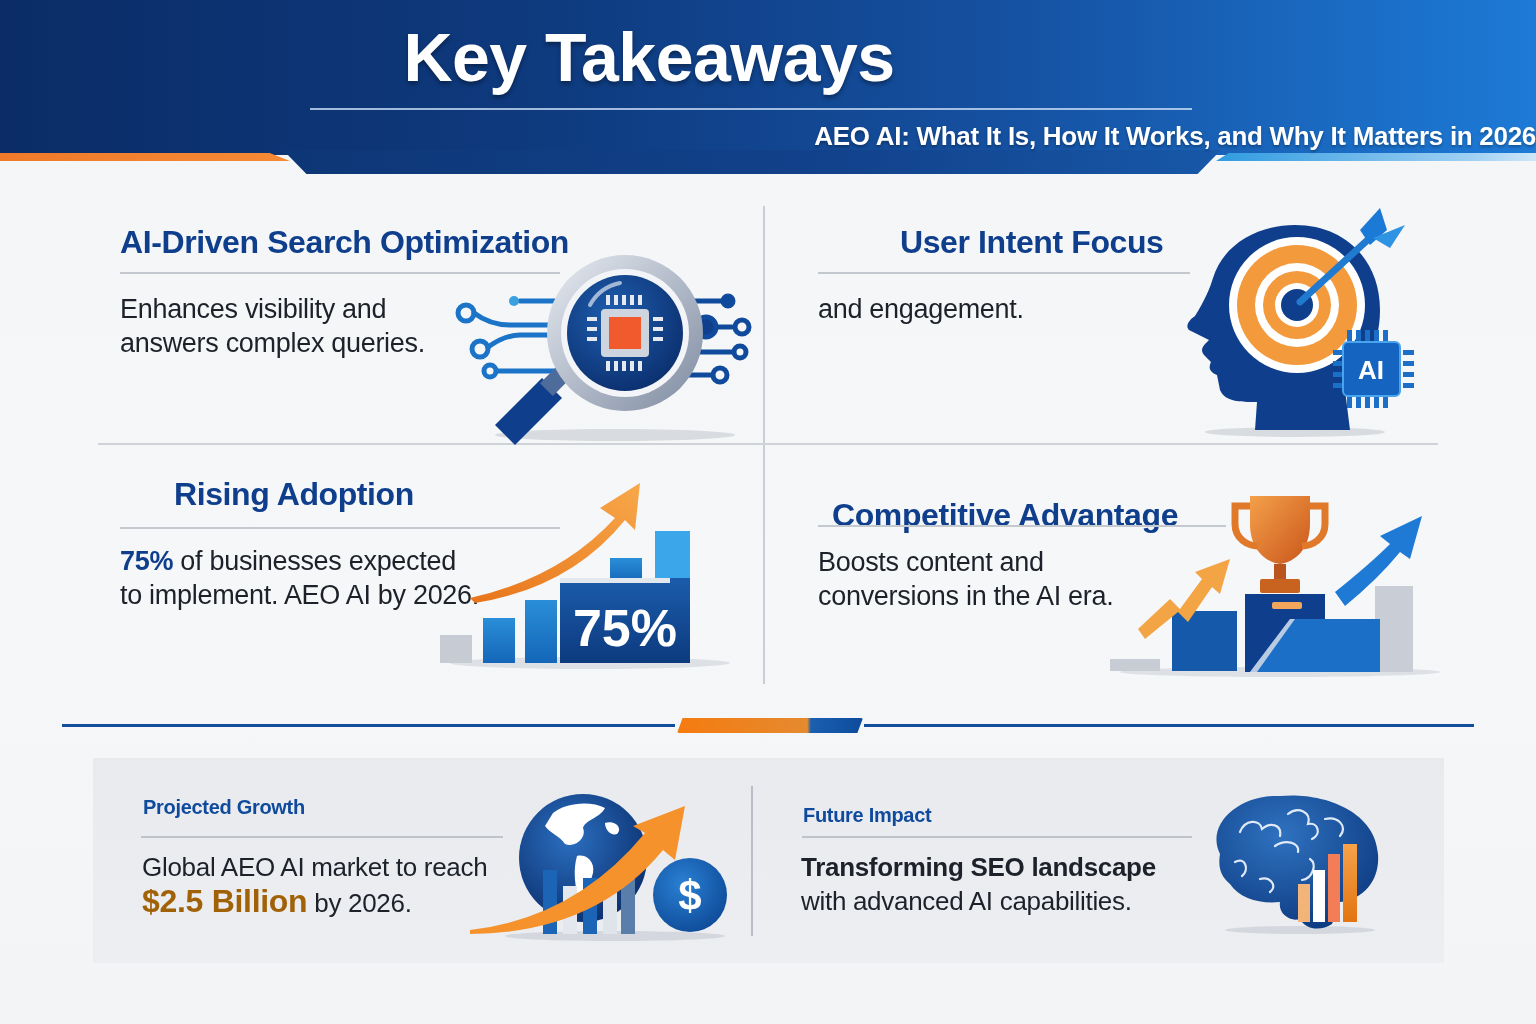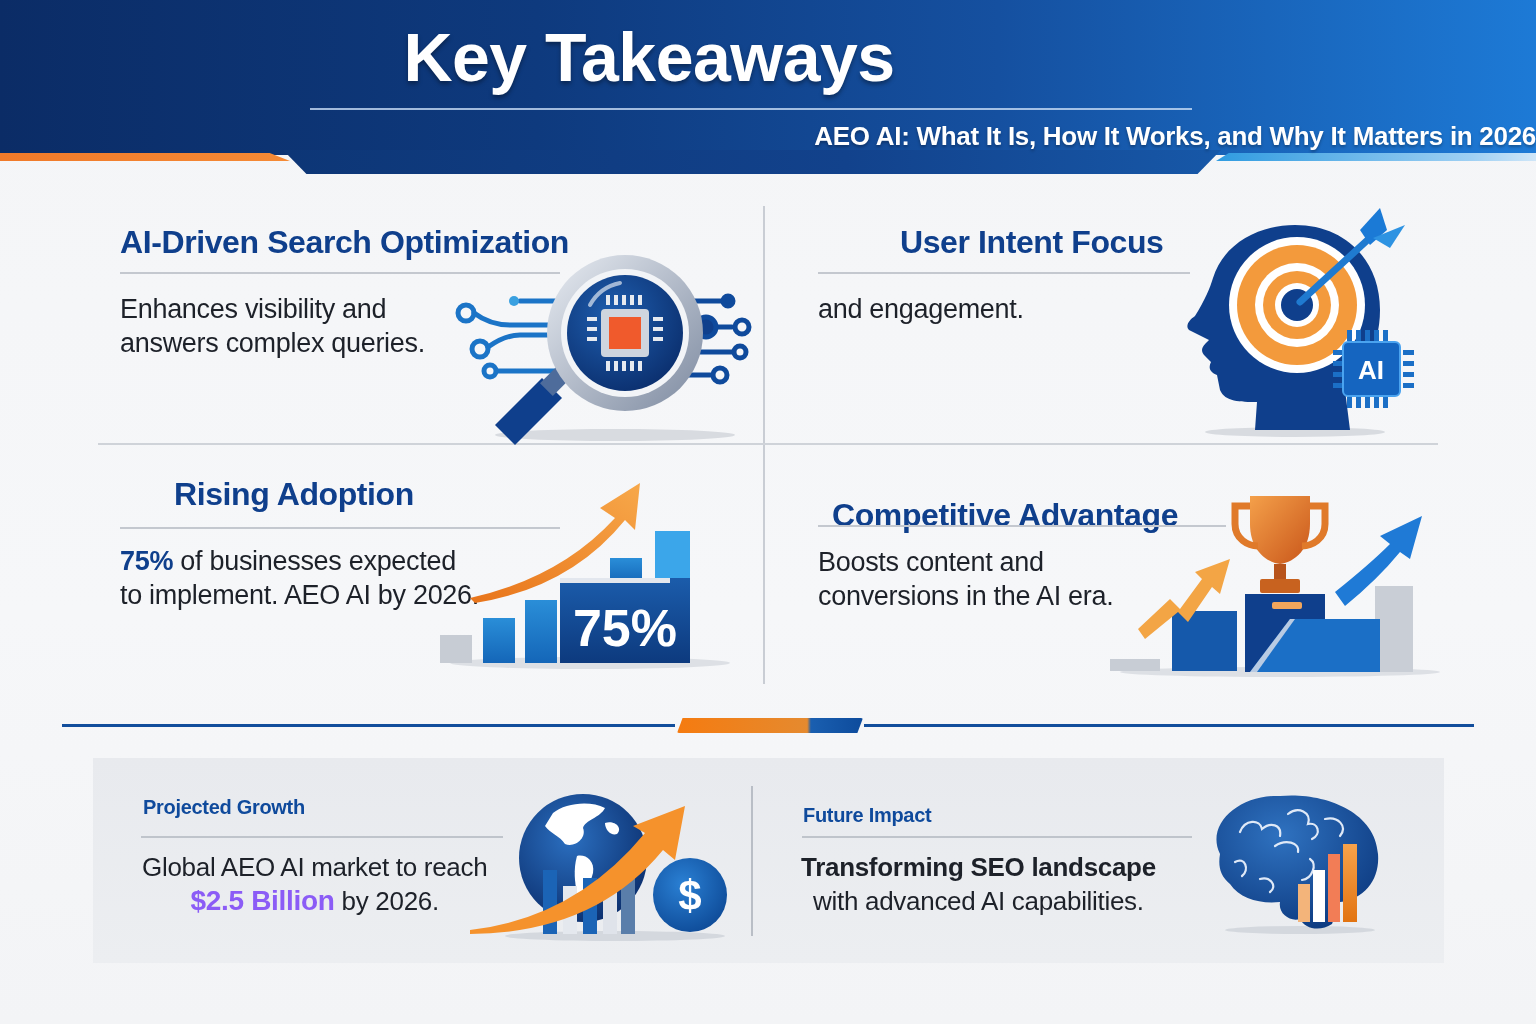--- a/index.html
+++ b/index.html
@@ -72,22 +72,22 @@
     border-radius: 2px;
   }
 
   
   .panel {
     position: absolute; left: 93px; top: 758px; width: 1351px; height: 205px;
     background: linear-gradient(180deg, #e8eaee 0%, #eceef1 100%);
   }
   .panel-divider { position: absolute; left: 751px; top: 786px; width: 2px; height: 150px; background: #b9bec6; }
   .panel-title { position: absolute; font-size: 20px; font-weight: 700; color: #0f4a9c; letter-spacing: -0.3px; white-space: nowrap; }
-  .panel-body { position: absolute; font-size: 26px; line-height: 34px; color: #1d2129; letter-spacing: -0.3px; text-align: center; }
-  .panel-body .hl { color: #8b5cf6; font-weight: 700; font-size: 28px; }
+  .panel-body { position: absolute; font-size: 26px; line-height: 34px; color: #1d2129; letter-spacing: -0.3px; }
+  .panel-body .hl { color: #a16207; font-weight: 700; font-size: 32px; }
   .panel-body .strong { font-weight: 600; }
 </style>
 </head>
 <body>
 
 <div class="header"></div>
 <div class="stripe-orange"></div>
 <div class="stripe-blue"></div>
 <div class="header-tab"></div>
 <h1 class="title">Key Takeaways</h1>

